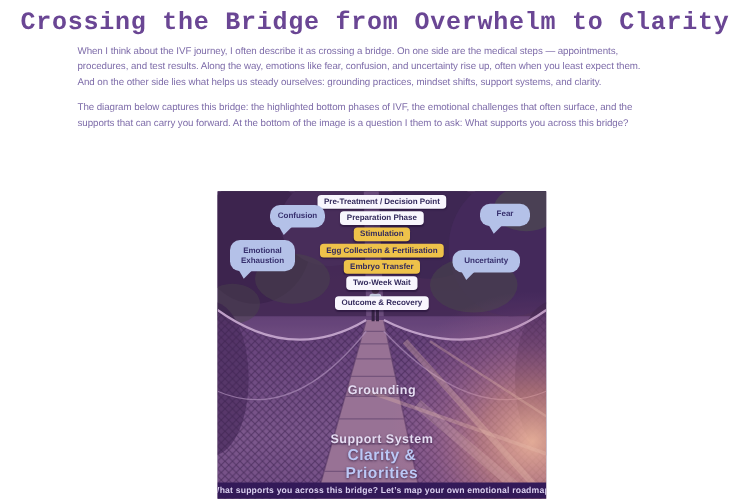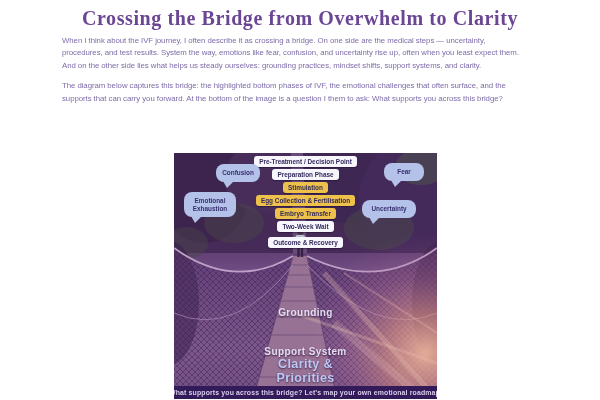--- a/index.html
+++ b/index.html
@@ -6,21 +6,21 @@
   body{
     width:600px;height:400px;background:#ffffff;
     font-family:"Liberation Sans","DejaVu Sans",sans-serif;
     overflow:hidden;position:relative;
   }
   .page{position:relative;width:600px;height:400px;}
 
   
   h1.title{
     margin:7px 0 5px;text-align:center;
-    font-family:Liberation Serif, serif;
+    font-family:Liberation Mono, monospace;
     font-weight:700;font-size:20px;letter-spacing:.6px;
     color:#6a4694;
   }
   .copy{padding:0 62px;color:#7e6ca9;font-size:7.8px;letter-spacing:-.05px;}
   .copy p{margin:0 0 8px;}
   .copy .line{line-height:12.4px;white-space:nowrap;}
   .copy strong{font-weight:700;color:#6f5a9e;}
 
   
   figure.roadmap{
@@ -84,22 +84,22 @@
 </style>
 </head>
 <body>
 
 <div class="page">
 
   <h1 class="title">Crossing the Bridge from Overwhelm to Clarity</h1>
 
   <div class="copy">
     <p>
-      <span class="line">When I think about the IVF journey, I often describe it as crossing a bridge. On one side are the medical steps — uncertainty,</span>
-      <span class="line">procedures, and test results. System the way, emotions like fear, confusion, and uncertainty rise up, often when you least expect them.</span>
+      <span class="line">When I think about the IVF journey, I often describe it as crossing a bridge. On one side are the medical steps — appointments,</span>
+      <span class="line">procedures, and test results. Along the way, emotions like fear, confusion, and uncertainty rise up, often when you least expect them.</span>
       <span class="line">And on the other side lies what helps us steady ourselves: grounding practices, mindset shifts, support systems, and clarity.</span>
     </p>
     <p>
       <span class="line">The diagram below captures this bridge: the highlighted bottom phases of IVF, the emotional challenges that often surface, and the</span>
       <span class="line">supports that can carry you forward.</span>
       <span class="line">At the bottom of the image is a question I them to ask: What supports you across this bridge?</span>
     </p>
   </div>
 
   <figure class="roadmap">

